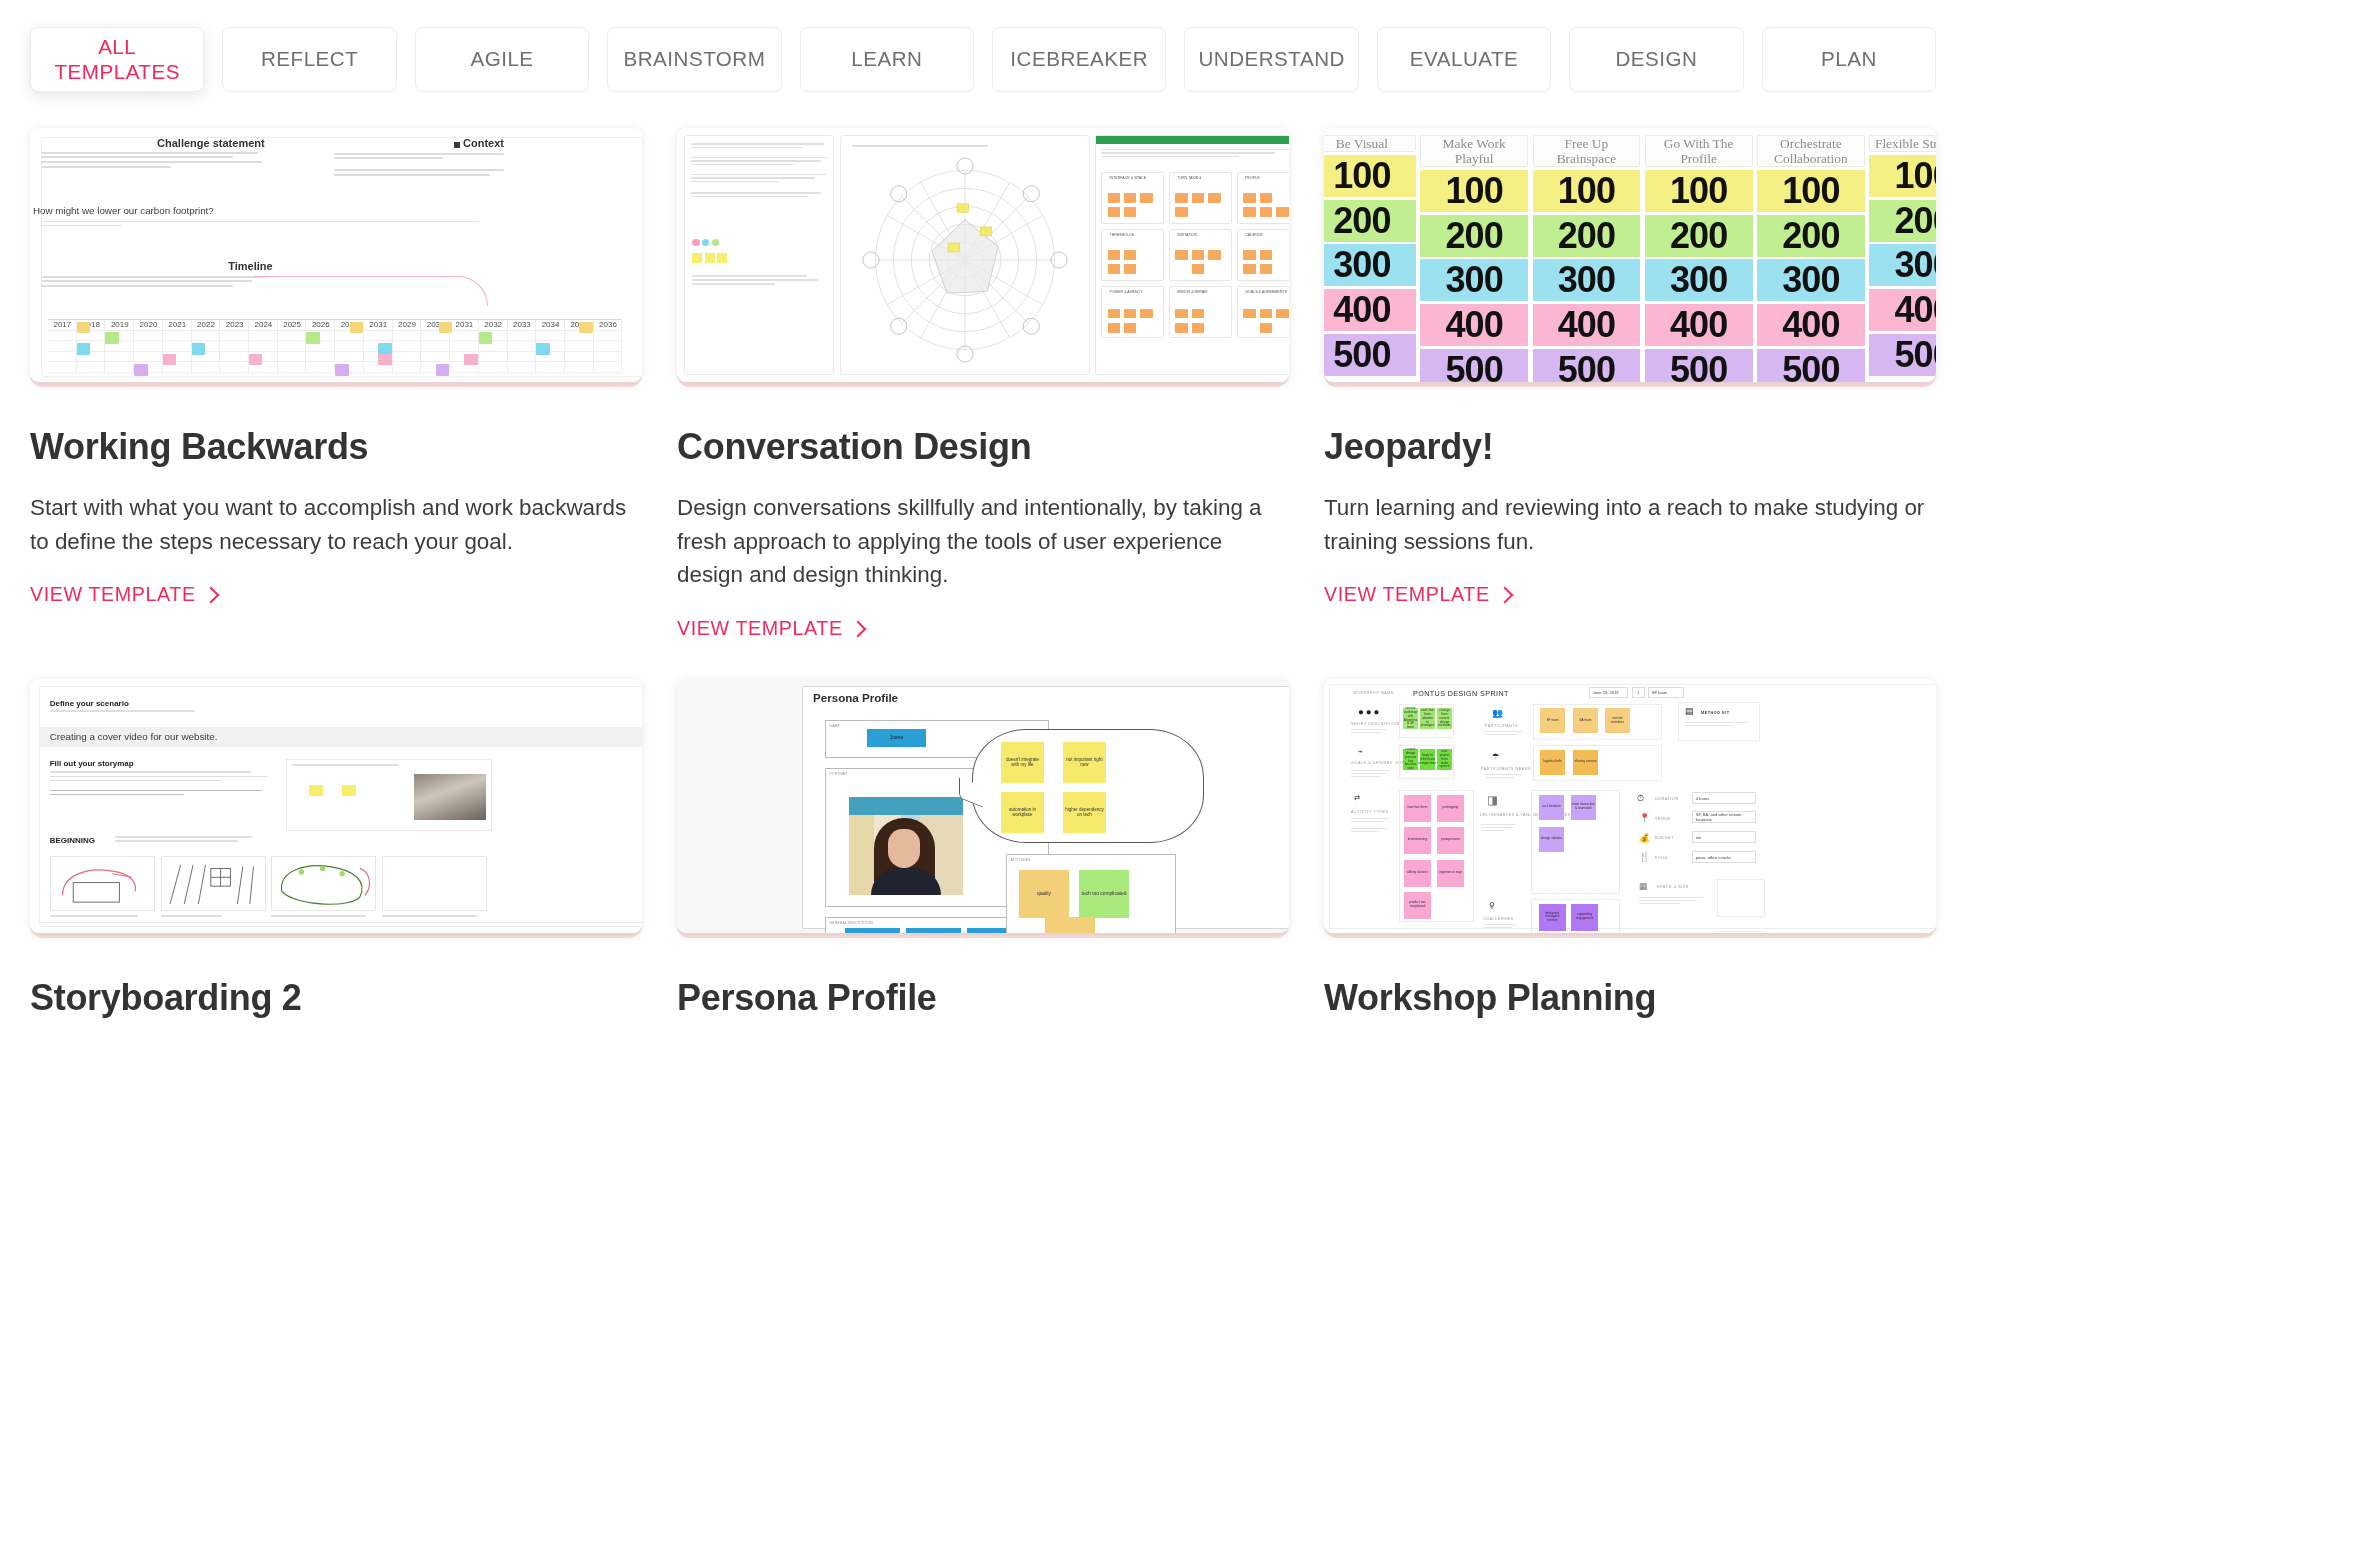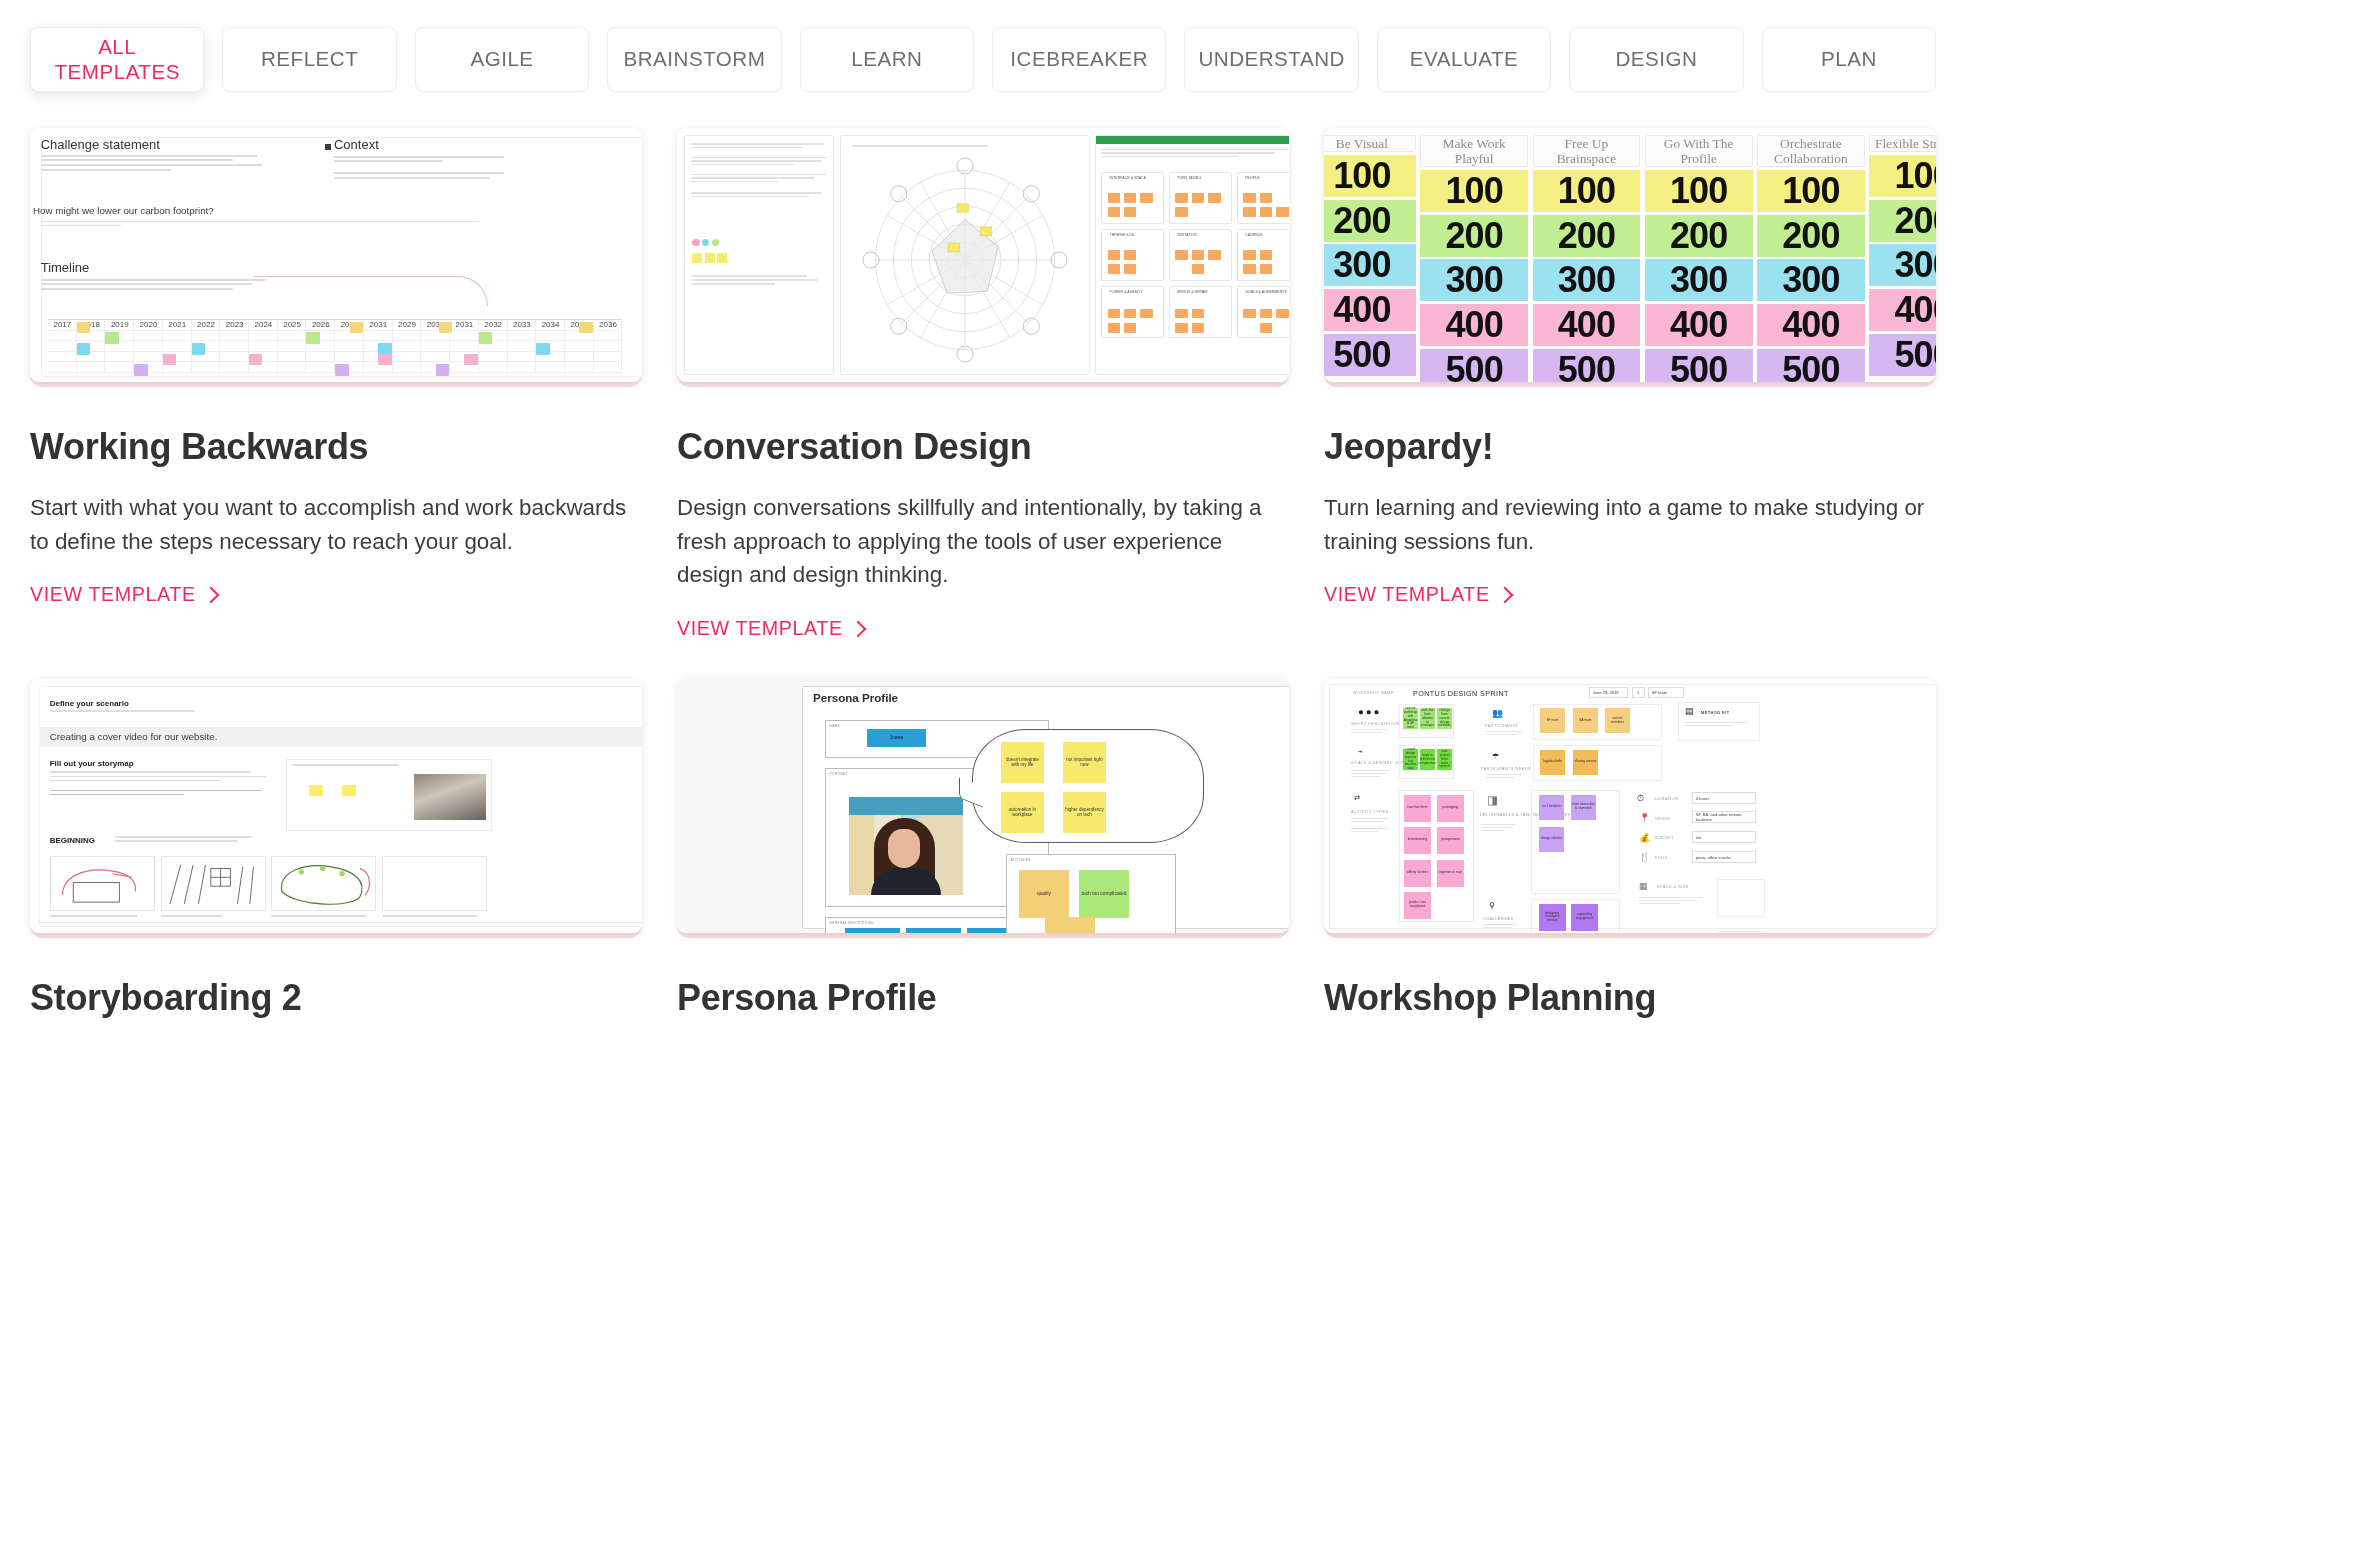--- a/index.html
+++ b/index.html
@@ -107,21 +107,21 @@
     border-top:2.7px solid #f2295b;
     border-right:2.7px solid #f2295b;
     transform:rotate(45deg);
   }
   .row2 .card-title{ margin-bottom:0; }
 
   
   .wb{ position:absolute; inset:0; background:#fff; font-size:4.5px; color:#8d8d8d; }
   .wb .sheet{ position:absolute; left:10.7px; top:9px; right:-54px; bottom:5.4px; background:#fff;
               border:0.9px solid #efefef; border-radius:2.7px; }
-  .wb h4{ font-size:13px; color:#333; font-weight:normal; }
+  .wb h4{ font-size:11px; color:#333; font-weight:bold;text-align:right; }
   .wb .lines{ margin-top:2.7px; }
   .wb .ln{ height:2px; background:#dcdcdc; border-radius:0.9px; margin-bottom:2.7px; }
   .wb .blk-l{ position:absolute; left:10.7px; top:9px; width:224px; }
   .wb .blk-r{ position:absolute; left:295px; top:9px; width:179px; }
   .wb .hmw{ position:absolute; left:3px; top:77px; width:438px; font-size:9.8px; color:#3a3a3a;
             font-stretch:condensed; }
   .wb .hmw-rule{ position:absolute; left:10.7px; top:93px; width:438px; height:0.9px; background:#e4e4e4; }
   .wb .tl-head{ position:absolute; left:10.7px; top:132px; width:232px; }
   .wb .curve{ position:absolute; left:224px; top:148px; width:241px; height:29px;
               border-top:1.3px solid #efb4c4; border-right:0; border-radius:0; }
@@ -716,21 +716,21 @@
                 <div class="cell" style="background:#c0ee90">200</div>
                 <div class="cell" style="background:#9ce1ef">300</div>
                 <div class="cell" style="background:#fab6d3">400</div>
                 <div class="cell" style="background:#d6b7f2">500</div>
               </div>
             </div>
           </div>
         </div>
       </div>
       <div class="card-title">Jeopardy!</div>
-      <div class="card-desc">Turn learning and reviewing into a game to make studying or training sessions fun.</div>
+      <div class="card-desc">Turn learning and reviewing into a reach to make studying or training sessions fun.</div>
       <div class="view-link">
         <span>VIEW TEMPLATE</span>
         <span class="chev"></span>
       </div>
     </div>
   </div>
 
   <div class="grid row2" style="margin-top:39px;">
 
     <div class="card">

